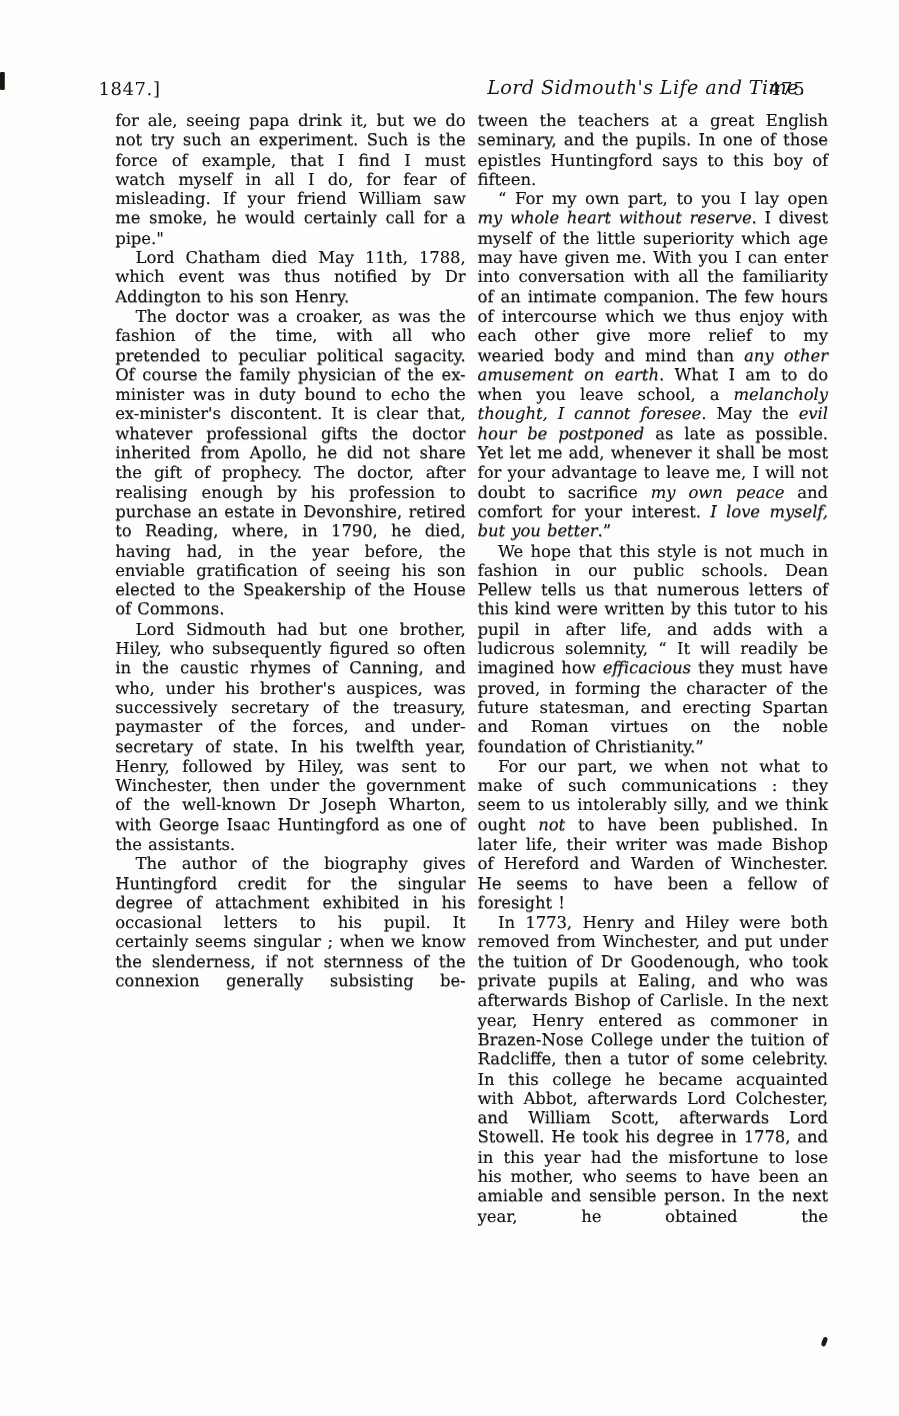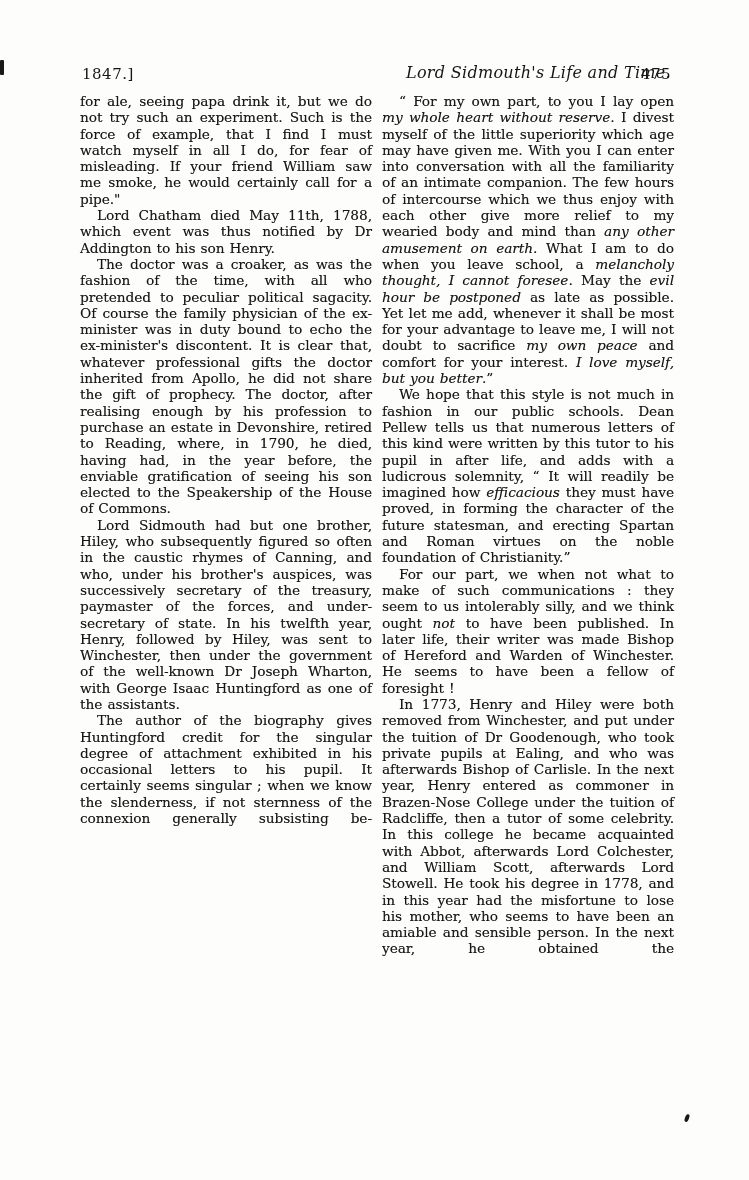--- a/index.html
+++ b/index.html
@@ -40,21 +40,21 @@
   .h-page {
     position: absolute;
     right: 0;
     top: 2px;
     letter-spacing: 0.5px;
     text-align: center;
   }
   .columns {
     position: absolute;
     top: 93px;
-    left: 80px;
+    left: 96px;
     width: 594px;
     display: flex;
     gap: 10px;
   }
   .column {
     width: 2915px;
     flex: 1 1 0;
     text-align: justify;
     font-size: 13.6px;
     line-height: 16.3px;
@@ -98,20 +98,21 @@
 
   <div class="columns">
     <div class="column">
         <p class=""><span>for ale, seeing papa drink it, but we do not try such an experiment.  Such is the force of example, that I find I must watch myself in all I do, for fear of misleading.  If your friend William saw me smoke, he would certainly call for a pipe."</span></p>
         <p class="indent"><span>Lord Chatham died May 11th, 1788, which event was thus notified by Dr Addington to his son Henry.</span></p>
         <p class="indent"><span>The doctor was a croaker, as was the fashion of the time, with all who pretended to peculiar political sagacity. Of course the family physician of the ex-minister was in duty bound to echo the ex-minister's discontent.  It is clear that, whatever professional gifts the doctor inherited from Apollo, he did not share the gift of prophecy. The doctor, after realising enough by his profession to purchase an estate in Devonshire, retired to Reading, where, in 1790, he died, having had, in the year before, the enviable gratification of seeing his son elected to the Speakership of the House of Commons.</span></p>
         <p class="indent"><span>Lord Sidmouth had but one brother, Hiley, who subsequently figured so often in the caustic rhymes of Canning, and who, under his brother's auspices, was successively secretary of the treasury, paymaster of the forces, and under-secretary of state. In his twelfth year, Henry, followed by Hiley, was sent to Winchester, then under the government of the well-known Dr Joseph Wharton, with George Isaac Huntingford as one of the assistants.</span></p>
         <p class="indent"><span>The author of the biography gives Huntingford credit for the singular degree of attachment exhibited in his occasional letters to his pupil.  It certainly seems singular ;  when we know the slenderness, if not sternness of the connexion generally subsisting be-</span></p>
       </div>
     <div class="column">
+        <p class=""><span>tween the teachers at a great English seminary, and the pupils.   In one of those epistles Huntingford says to this boy of fifteen.</span></p>
         <p class="indent"><span>“ For my own part, to you I lay open </span><span class="ital">my whole heart without reserve</span><span>. I divest myself of the little superiority which age may have given me.  With you I can enter into conversation with all the familiarity of an intimate companion.  The few hours of intercourse which we thus enjoy with each other give more relief to my wearied body and mind than </span><span class="ital">any other amusement on earth</span><span>.   What I am to do when you leave school, a </span><span class="ital">melancholy thought, I cannot foresee</span><span>.   May the </span><span class="ital">evil hour be postponed</span><span> as late as possible.   Yet let me add, whenever it shall be most for your advantage to leave me, I will not doubt to sacrifice </span><span class="ital">my own peace</span><span> and comfort for your interest.   </span><span class="ital">I love myself, but you better</span><span>.”</span></p>
         <p class="indent"><span>We hope that this style is not much in fashion in our public schools.  Dean Pellew tells us that numerous letters of this kind were written by this tutor to his pupil in after life, and adds with a ludicrous solemnity, “ It will readily be imagined how </span><span class="ital">efficacious</span><span> they must have proved, in forming the character of the future statesman, and erecting Spartan and Roman virtues on the noble foundation of Christianity.”</span></p>
         <p class="indent"><span>For our part, we when not what to make of such communications :  they seem to us intolerably silly, and we think ought </span><span class="ital">not</span><span> to have been published. In later life, their writer was made Bishop of Hereford and Warden of Winchester.   He seems to have been a fellow of foresight !</span></p>
         <p class="indent"><span>In 1773, Henry and Hiley were both removed from Winchester, and put under the tuition of Dr Goodenough, who took private pupils at Ealing, and who was afterwards Bishop of Carlisle.   In the next year, Henry entered as commoner in Brazen-Nose College under the tuition of Radcliffe, then a tutor of some celebrity.   In this college he became acquainted with Abbot, afterwards Lord Colchester, and William Scott, afterwards Lord Stowell.   He took his degree in 1778, and in this year had the misfortune to lose his mother, who seems to have been an amiable and sensible person. In the next year, he obtained the</span></p>
       </div>
   </div>
 
   <div class="ink-mark-left"></div>
   <div class="ink-mark-br"></div>
 

